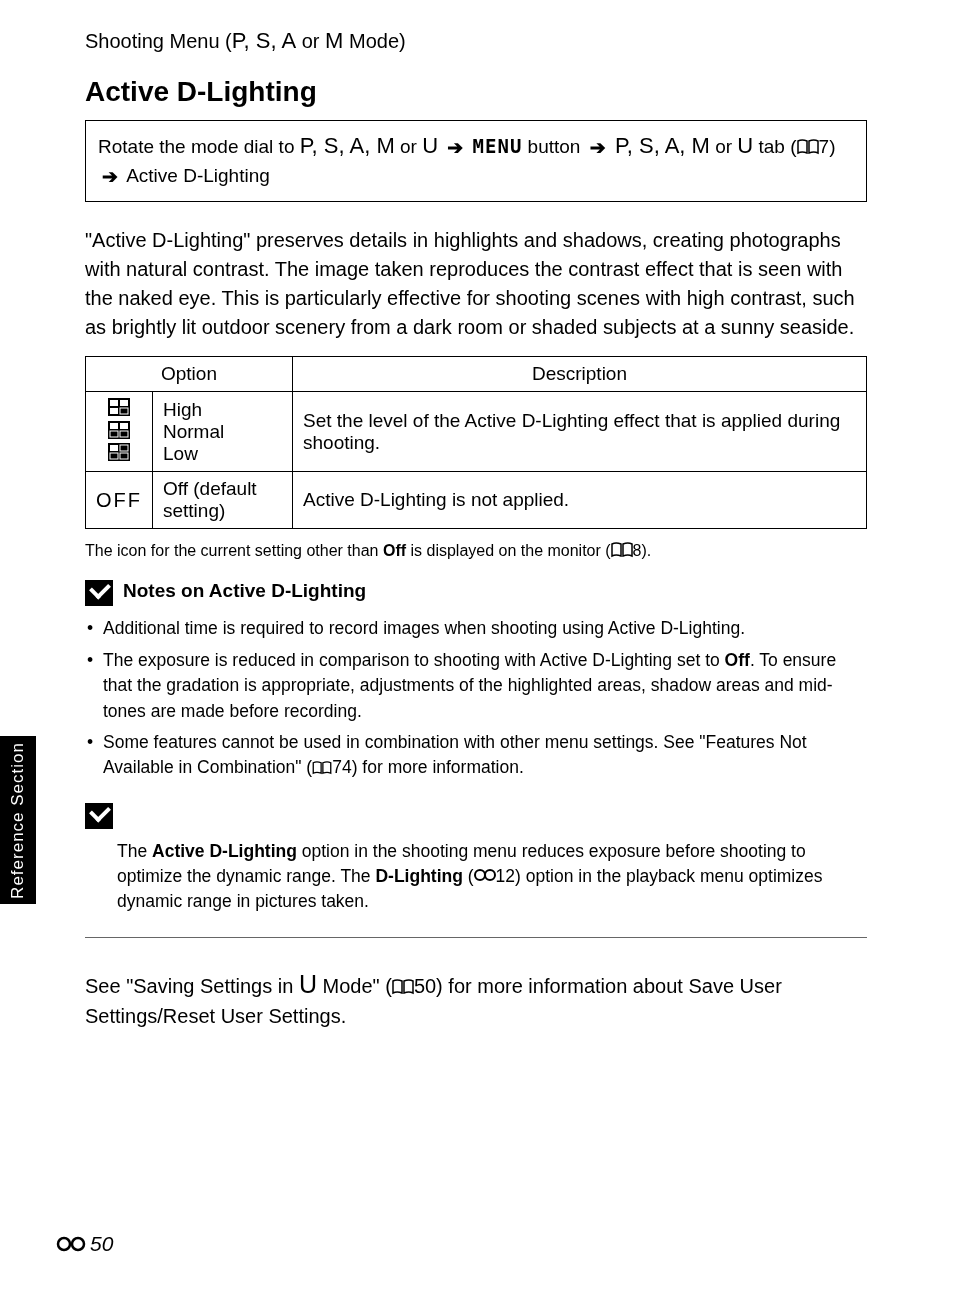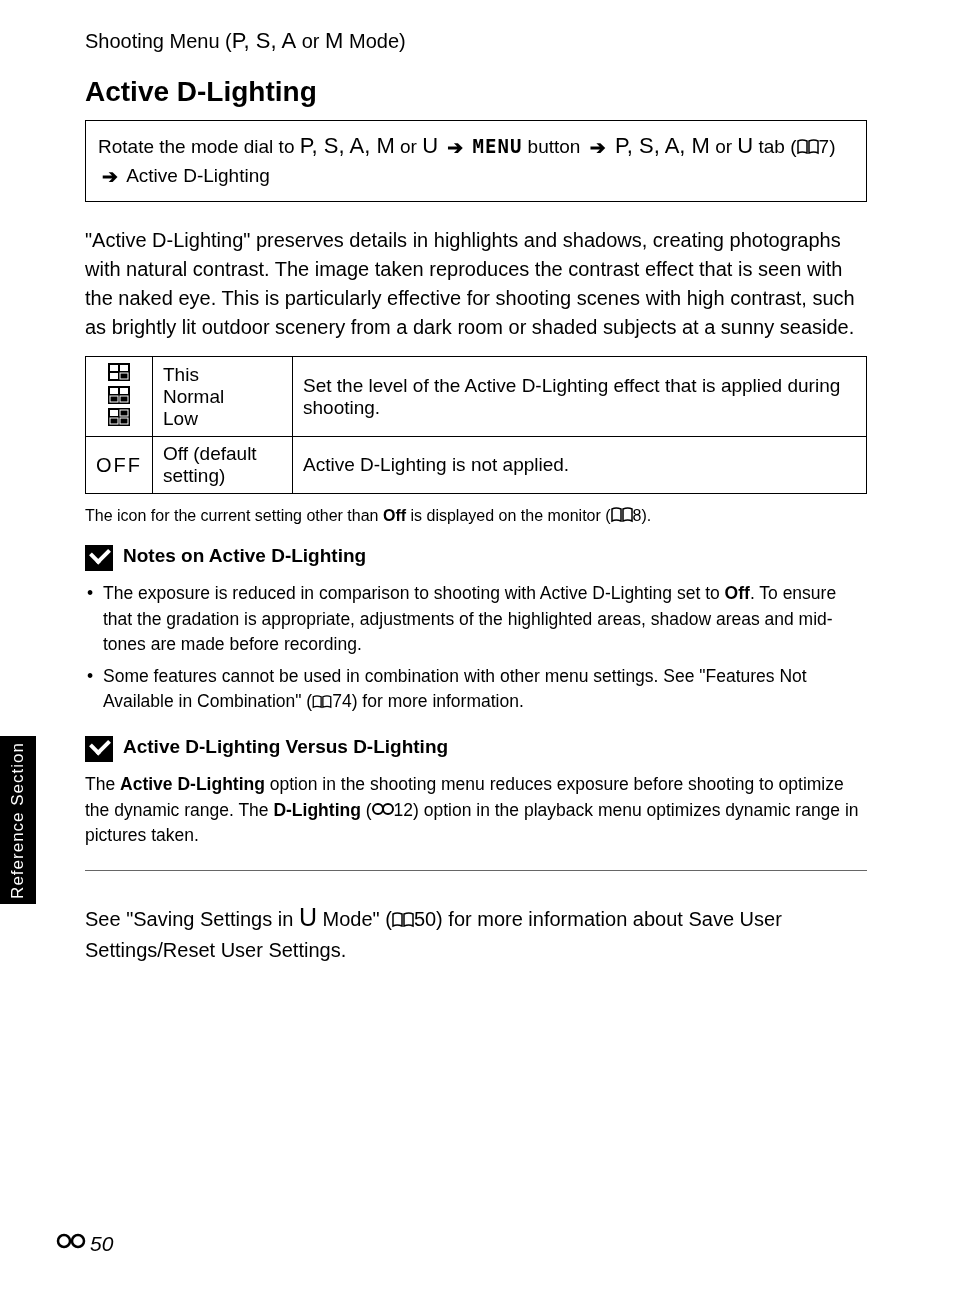--- a/index.html
+++ b/index.html
@@ -62,25 +62,25 @@
     width: 28px; height: 26px; background: #000; position: relative; display: inline-block;
   }
   .check-icon::after {
     content: ""; position: absolute; left: 6px; top: 2px; width: 14px; height: 9px;
     border-left: 4px solid #fff; border-bottom: 4px solid #fff; transform: rotate(-45deg);
   }
   .note-title { font-size: 19px; font-weight: bold; }
   .note-list { list-style: none; font-size: 17.5px; line-height: 1.45; }
   .note-list li { position: relative; padding-left: 18px; margin-bottom: 6px; }
   .note-list li::before { content: "•"; position: absolute; left: 2px; top: 0; }
-  .note-para { font-size: 17.5px; line-height: 1.45; }
+  .note-para { font-size: 17.5px; line-height: 1.45; margin-left: 32px; }
   .divider { border-top: 1px solid #666; margin: 22px 0 28px 0; }
   .U-letter { font-family: Arial, sans-serif; font-size: 25px; }
   .pg-num {
-    position: absolute; left: 56px; bottom: 58px; font-size: 21px; display:flex; gap:4px;
+    position: absolute; left: 56px; bottom: 58px; font-size: 21px; display:flex; align-items:center; gap:4px;
   }
   .pg-num svg { vertical-align: -3px; }
   .adl-icon {
     display: inline-block; width: 22px; height: 18px;
   }
 </style>
 </head>
 <body>
 
 <div class="side-tab">
@@ -104,20 +104,24 @@
         <path d="M1 2 Q5 0 10 2 L10 14 Q5 12 1 14 Z M12 2 Q17 0 21 2 L21 14 Q17 12 12 14 Z" fill="none" stroke="#000" stroke-width="1.5"></path>
       </svg><span>7)</span>
     <br>
     <span class="arrow">➔</span><span> Active D-Lighting</span>
   </div>
 
   <p class="body-text">"Active D-Lighting" preserves details in highlights and shadows, creating photographs with natural contrast. The image taken reproduces the contrast effect that is seen with the naked eye. This is particularly effective for shooting scenes with high contrast, such as brightly lit outdoor scenery from a dark room or shaded subjects at a sunny seaside.</p>
 
   <table class="opts">
     <tbody>
+        <tr>
+      <th colspan="2">Option</th>
+      <th>Description</th>
+    </tr>
     <tr>
       <td class="icon-col">
         <svg class="adl-icon" viewBox="0 0 22 18">
               <rect x="0" y="0" width="22" height="18" fill="#000"></rect>
               <rect x="2" y="2" width="8" height="6" fill="#fff"></rect>
               <rect x="12" y="2" width="8" height="6" fill="#fff"></rect>
               <rect x="2" y="10" width="8" height="6" fill="#fff"></rect>
               <rect x="12" y="10" width="8" height="6" fill="#000" stroke="#fff"></rect>
               <text x="20" y="6" font-size="7" fill="#000">+</text>
             </svg><br>
@@ -130,21 +134,21 @@
             </svg><br>
         <svg class="adl-icon" viewBox="0 0 22 18">
               <rect x="0" y="0" width="22" height="18" fill="#000"></rect>
               <rect x="2" y="2" width="8" height="6" fill="#fff"></rect>
               <rect x="12" y="2" width="8" height="6" fill="#000" stroke="#fff"></rect>
               <rect x="2" y="10" width="8" height="6" fill="#000" stroke="#fff"></rect>
               <rect x="12" y="10" width="8" height="6" fill="#000" stroke="#fff"></rect>
             </svg>
       </td>
       <td class="opt-col">
-        <span>This</span><br>
+        <span>High</span><br>
         <span>Normal</span><br>
         <span>Low</span>
       </td>
       <td>Set the level of the Active D-Lighting effect that is applied during shooting.</td>
     </tr>
     <tr>
       <td class="icon-col off-label">OFF</td>
       <td class="opt-col">Off (default setting)</td>
       <td>Active D-Lighting is not applied.</td>
     </tr>
@@ -156,35 +160,35 @@
         <path d="M1 2 Q5 0 10 2 L10 14 Q5 12 1 14 Z M12 2 Q17 0 21 2 L21 14 Q17 12 12 14 Z" fill="none" stroke="#000" stroke-width="1.5"></path>
       </svg><span>8).</span>
   </p>
 
   <div class="note-block">
     <div class="note-head">
       <span class="check-icon"></span>
       <span class="note-title">Notes on Active D-Lighting</span>
     </div>
     <ul class="note-list">
+      <li>Additional time is required to record images when shooting using Active D-Lighting.</li>
       <li>
         <span>The exposure is reduced in comparison to shooting with Active D-Lighting set to </span><b>Off</b><span>. To ensure that the gradation is appropriate, adjustments of the highlighted areas, shadow areas and mid-tones are made before recording.</span>
       </li>
       <li>
         <span>Some features cannot be used in combination with other menu settings. See "Features Not Available in Combination" (</span><svg class="book-icon" width="20" height="14" viewBox="0 0 22 16">
             <path d="M1 2 Q5 0 10 2 L10 14 Q5 12 1 14 Z M12 2 Q17 0 21 2 L21 14 Q17 12 12 14 Z" fill="none" stroke="#000" stroke-width="1.5"></path>
           </svg><span>74) for more information.</span>
       </li>
     </ul>
   </div>
 
   <div class="note-block">
     <div class="note-head">
       <span class="check-icon"></span>
-      <span class="note-title">Active D-Lighting Versus D-Lighting</span>
     </div>
     <p class="note-para">
       <span>The </span><b>Active D-Lighting</b><span> option in the shooting menu reduces exposure before shooting to optimize the dynamic range. The </span><b>D-Lighting</b><span> (</span><svg width="22" height="14" viewBox="0 0 22 14">
           <circle cx="6" cy="7" r="5" fill="none" stroke="#000" stroke-width="2"></circle>
           <circle cx="16" cy="7" r="5" fill="none" stroke="#000" stroke-width="2"></circle>
         </svg><span>12) option in the playback menu optimizes dynamic range in pictures taken.</span>
     </p>
   </div>
 
   <div class="divider"></div>

